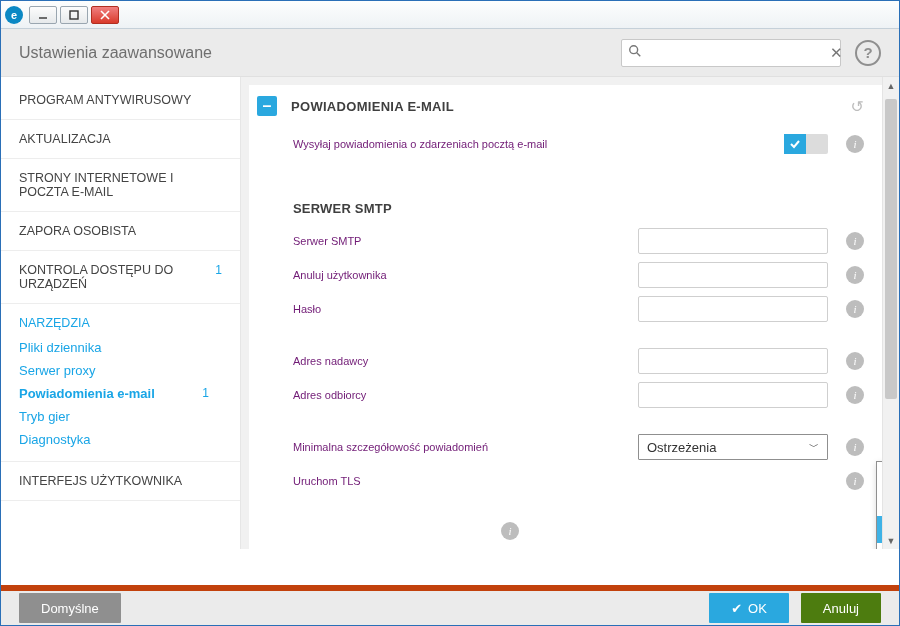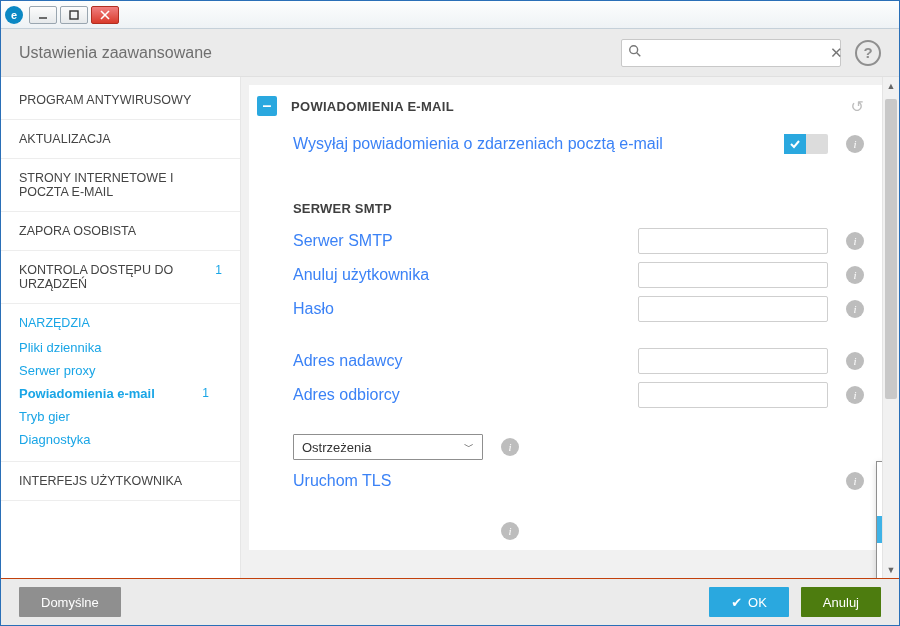--- a/index.html
+++ b/index.html
@@ -42,39 +42,39 @@
   .vscroll .thumb { position: absolute; left: 2px; right: 2px; top: 22px; height: 300px; background: #c8c8c8; border-radius: 2px; cursor: pointer; }
 
   .panel { background: #fff; margin: 8px 0 0 8px; }
 
   .section-hdr { display: flex; align-items: center; height: 42px; padding: 0 18px 0 8px; }
   .collapse-box { width: 20px; height: 20px; background: #2aa8df; color: #fff; display: flex; align-items: center; justify-content: center; font-weight: bold; font-size: 16px; border-radius: 2px; margin-right: 14px; cursor: pointer; }
   .section-hdr .stitle { font-weight: bold; font-size: 13px; color: #3f3f3f; flex: 1; letter-spacing: .3px; }
   .reset-icon { color: #bdbdbd; cursor: pointer; font-size: 16px; }
 
   .row { display: flex; align-items: center; min-height: 34px; padding: 0 18px 0 44px; }
-  .row .label { flex: 1; color: #3b82f6; font-size: 16px; }
+  .row .label { flex: 1; color: #701a75; font-size: 11px; }
   .row .info { width: 18px; height: 18px; border-radius: 50%; background: #bdbdbd; color: #fff; font-size: 11px; font-style: italic; font-family: Georgia, serif; display: flex; align-items: center; justify-content: center; margin-left: 18px; cursor: pointer; }
 
   .toggle { width: 44px; height: 20px; background: #dcdcdc; border-radius: 2px; position: relative; cursor: pointer; }
   .toggle .knob { position: absolute; width: 22px; height: 20px; background: #2aa8df; top: 0; left: 0; display: flex; align-items: center; justify-content: center; color: #fff; }
   .toggle .knob svg { width: 12px; height: 12px; }
 
   .text-input { width: 190px; height: 26px; border: 1px solid #cfcfcf; border-radius: 2px; padding: 0 6px; font-size: 13px; outline: none; }
 
   .subheading { padding: 22px 18px 8px 44px; font-weight: bold; color: #3f3f3f; font-size: 13px; letter-spacing: .2px; }
   .spacer { height: 18px; }
 
   .select-closed { width: 190px; height: 26px; border: 1px solid #8f8f8f; border-radius: 1px; display: flex; align-items: center; padding: 0 8px; cursor: pointer; background: #fff; justify-content: space-between; font-size: 13px; }
 
   .dropdown-open { position: absolute; width: 190px; border: 1px solid #8f8f8f; background: #fff; left: 635px; top: 384px; box-shadow: 0 2px 6px rgba(0,0,0,.15); z-index: 50; }
   .dropdown-open .opt { padding: 6px 10px; font-size: 13px; cursor: pointer; }
   .dropdown-open .opt.sel { background: #3eb2e6; color: #fff; }
 
-  .footer { height: 47px; background: #ebebeb; border-top: 1px solid #c2410c; display: flex; align-items: center; padding: 0 18px; gap: 12px; }
+  .footer { height: 40px; background: #ebebeb; border-top: 6px solid #c2410c; display: flex; align-items: center; padding: 0 18px; gap: 12px; margin-top: 36px; }
   .footer .spacer-f { flex: 1; }
   .btn { height: 30px; padding: 0 22px; font-size: 13px; color: #fff; border: none; border-radius: 1px; cursor: pointer; display: flex; align-items: center; gap: 6px; }
   .btn.default { background: #8f8f8f; }
   .btn.ok { background: #2aa8df; }
   .btn.cancel { background: #4d7c0f; }
   .chevron { font-size: 10px; }
 </style>
 </head>
 <body>
 
@@ -218,20 +218,21 @@
 
           <div class="row">
             <div class="label">Adres odbiorcy</div>
             <input class="text-input" value="" style="">
             <div class="info">i</div>
           </div>
 
           <div class="spacer"></div>
 
           <div class="row">
+            <div class="label">Minimalna szczegółowość powiadomień</div>
             <div class="select-closed">
               <span>Ostrzeżenia</span>
               <span class="chevron">﹀</span>
             </div>
             <div class="info">i</div>
           </div>
 
           <div class="row">
             <div class="label">Uruchom TLS</div>
             <div style="width:190px"></div>

